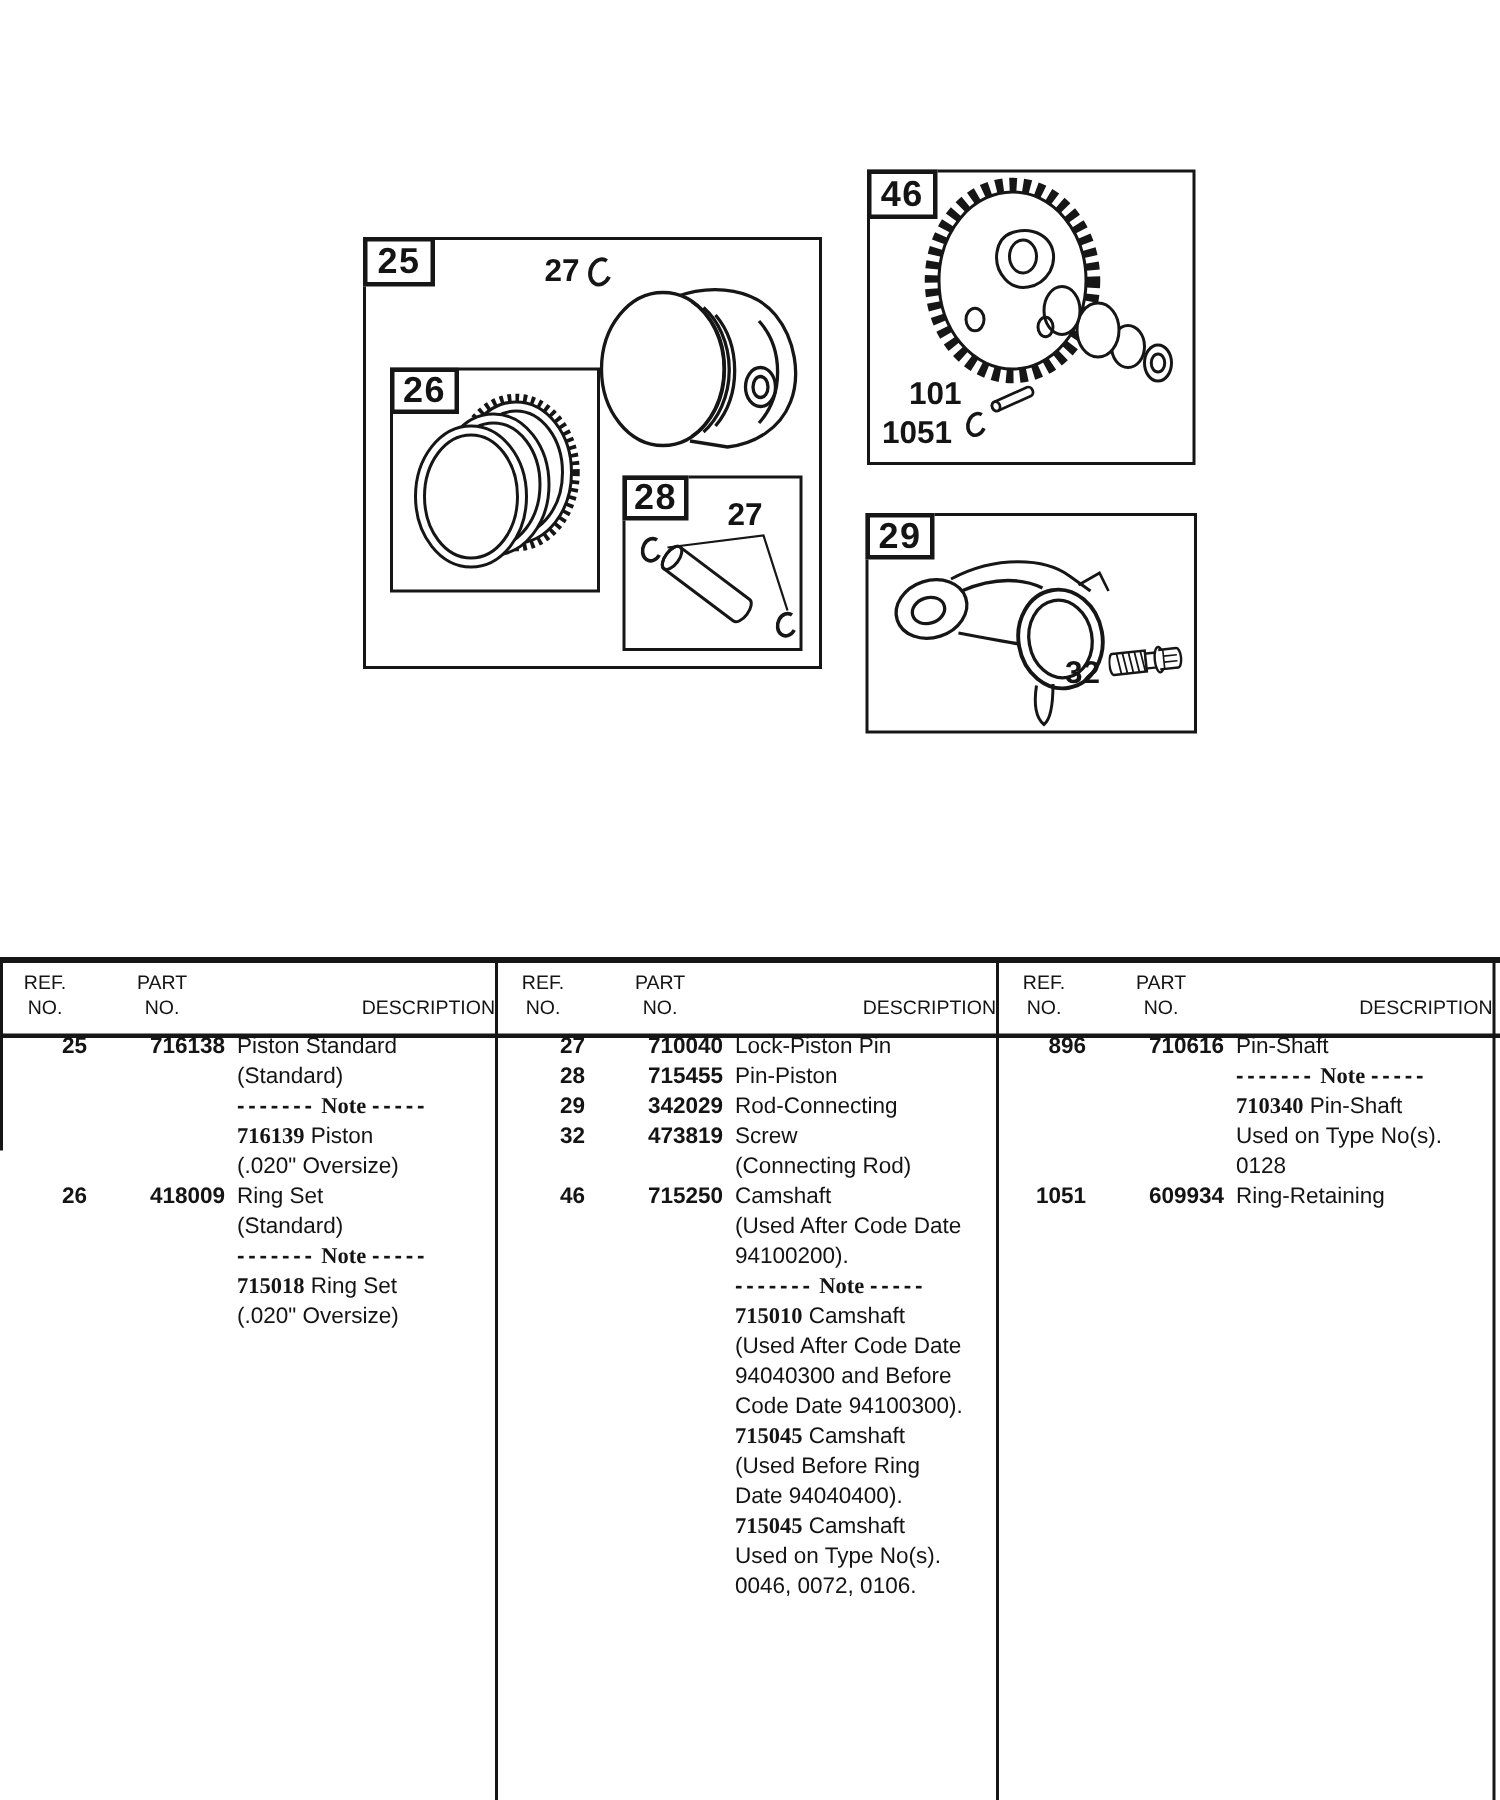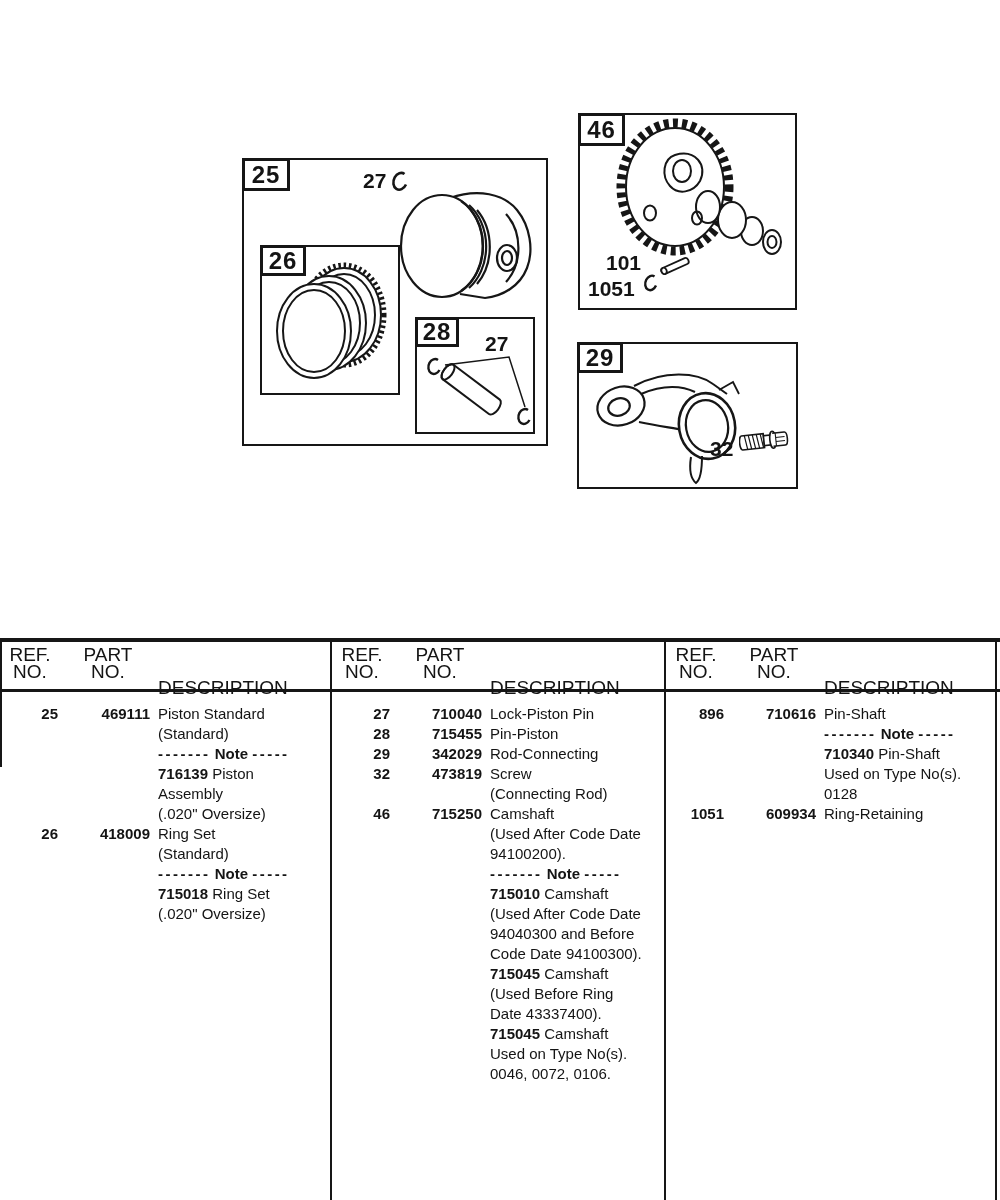--- a/index.html
+++ b/index.html
@@ -16,29 +16,29 @@
   
   .ptable{position:absolute;left:0;top:638px;width:1000px;height:562px;
           border-top:4px solid #161616;box-sizing:border-box;}
   .hdrline{position:absolute;left:0;top:47px;width:1000px;height:3px;background:#161616;}
   .vrule{position:absolute;top:0;bottom:0;width:2px;background:#161616;}
   .vrule.v1{left:330px;} .vrule.v2{left:664px;} .vrule.v3{left:995px;}
   .lrule{position:absolute;left:0;top:0;height:125px;width:2px;background:#161616;}
   .sect{position:absolute;top:0;bottom:0;}
   .s1{left:2px;width:328px;} .s2{left:334px;width:330px;} .s3{left:668px;width:327px;}
   .sheader{display:grid;grid-template-columns:56px 84px 1fr;column-gap:8px;
-           font-size:19px;line-height:17px;}
+           font-size:13px;line-height:17px;}
   .hc{text-align:center;padding-top:4px;}
-  .hc-desc{text-align:left;padding-top:21px;margin-top:16px;}
+  .hc-desc{text-align:right;padding-top:21px;}
   .sbody{margin-top:8px;}
   .prow{display:grid;grid-template-columns:56px 84px 1fr;column-gap:8px;
         font-size:15px;line-height:20px;}
   .c-ref,.c-part{text-align:right;font-weight:bold;}
   .c-desc{white-space:nowrap;}
-  .b{font-weight:bold;}
+  .b{font-weight:bold;font-family:Liberation Serif, serif;}
   .d{font-weight:bold;letter-spacing:2.5px;}
 </style>
 </head>
 <body>
 
 <div class="page">
 
   <div class="dbox" style="left:242px;top:158px;width:306px;height:288px;">
     <div class="dlabel" style="width:48px;height:33px;">
       <span>25</span>
@@ -175,42 +175,37 @@
           </span>
         <span class="hc">
           <div>PART</div>
             <div>NO.</div>
           </span>
         <span class="hc-desc">DESCRIPTION</span>
       </div>
       <div class="sbody">
           <div class="prow">
             <span class="c-ref">25</span>
-            <span class="c-part">469111</span>
+            <span class="c-part">716138</span>
             <span class="c-desc"><span>Piston Standard</span></span>
           </div>
           <div class="prow">
             <span class="c-ref"></span>
             <span class="c-part"></span>
             <span class="c-desc"><span>(Standard)</span></span>
           </div>
           <div class="prow">
             <span class="c-ref"></span>
             <span class="c-part"></span>
             <span class="c-desc"><span class="d">-------</span><span class="b"> Note </span><span class="d">-----</span></span>
           </div>
           <div class="prow">
             <span class="c-ref"></span>
             <span class="c-part"></span>
             <span class="c-desc"><span class="b">716139</span><span> Piston</span></span>
-          </div>
-          <div class="prow">
-            <span class="c-ref"></span>
-            <span class="c-part"></span>
-            <span class="c-desc"><span>Assembly</span></span>
           </div>
           <div class="prow">
             <span class="c-ref"></span>
             <span class="c-part"></span>
             <span class="c-desc"><span>(.020" Oversize)</span></span>
           </div>
           <div class="prow">
             <span class="c-ref">26</span>
             <span class="c-part">418009</span>
             <span class="c-desc"><span>Ring Set</span></span>
@@ -322,21 +317,21 @@
             <span class="c-desc"><span class="b">715045</span><span> Camshaft</span></span>
           </div>
           <div class="prow">
             <span class="c-ref"></span>
             <span class="c-part"></span>
             <span class="c-desc"><span>(Used Before Ring</span></span>
           </div>
           <div class="prow">
             <span class="c-ref"></span>
             <span class="c-part"></span>
-            <span class="c-desc"><span>Date 43337400).</span></span>
+            <span class="c-desc"><span>Date 94040400).</span></span>
           </div>
           <div class="prow">
             <span class="c-ref"></span>
             <span class="c-part"></span>
             <span class="c-desc"><span class="b">715045</span><span> Camshaft</span></span>
           </div>
           <div class="prow">
             <span class="c-ref"></span>
             <span class="c-part"></span>
             <span class="c-desc"><span>Used on Type No(s).</span></span>

